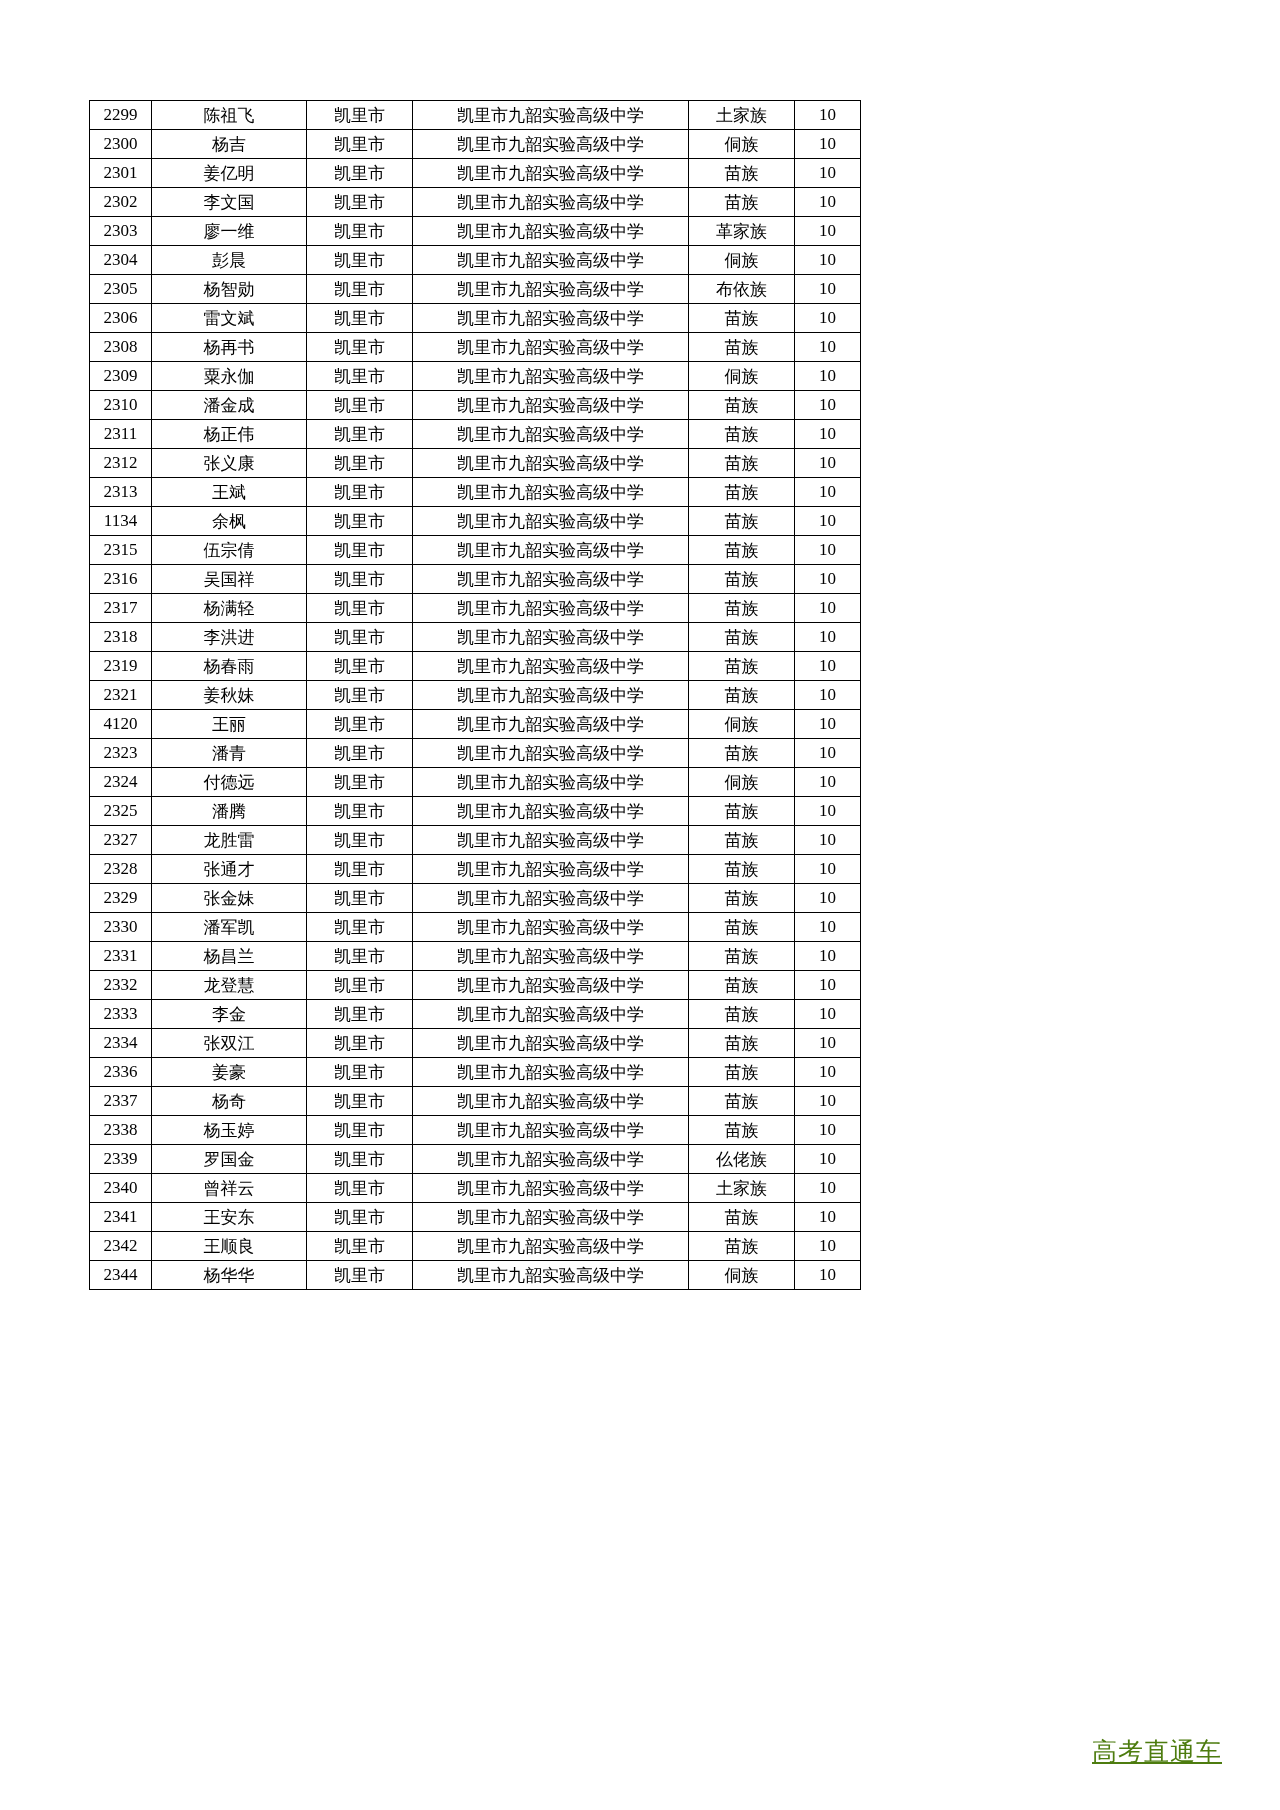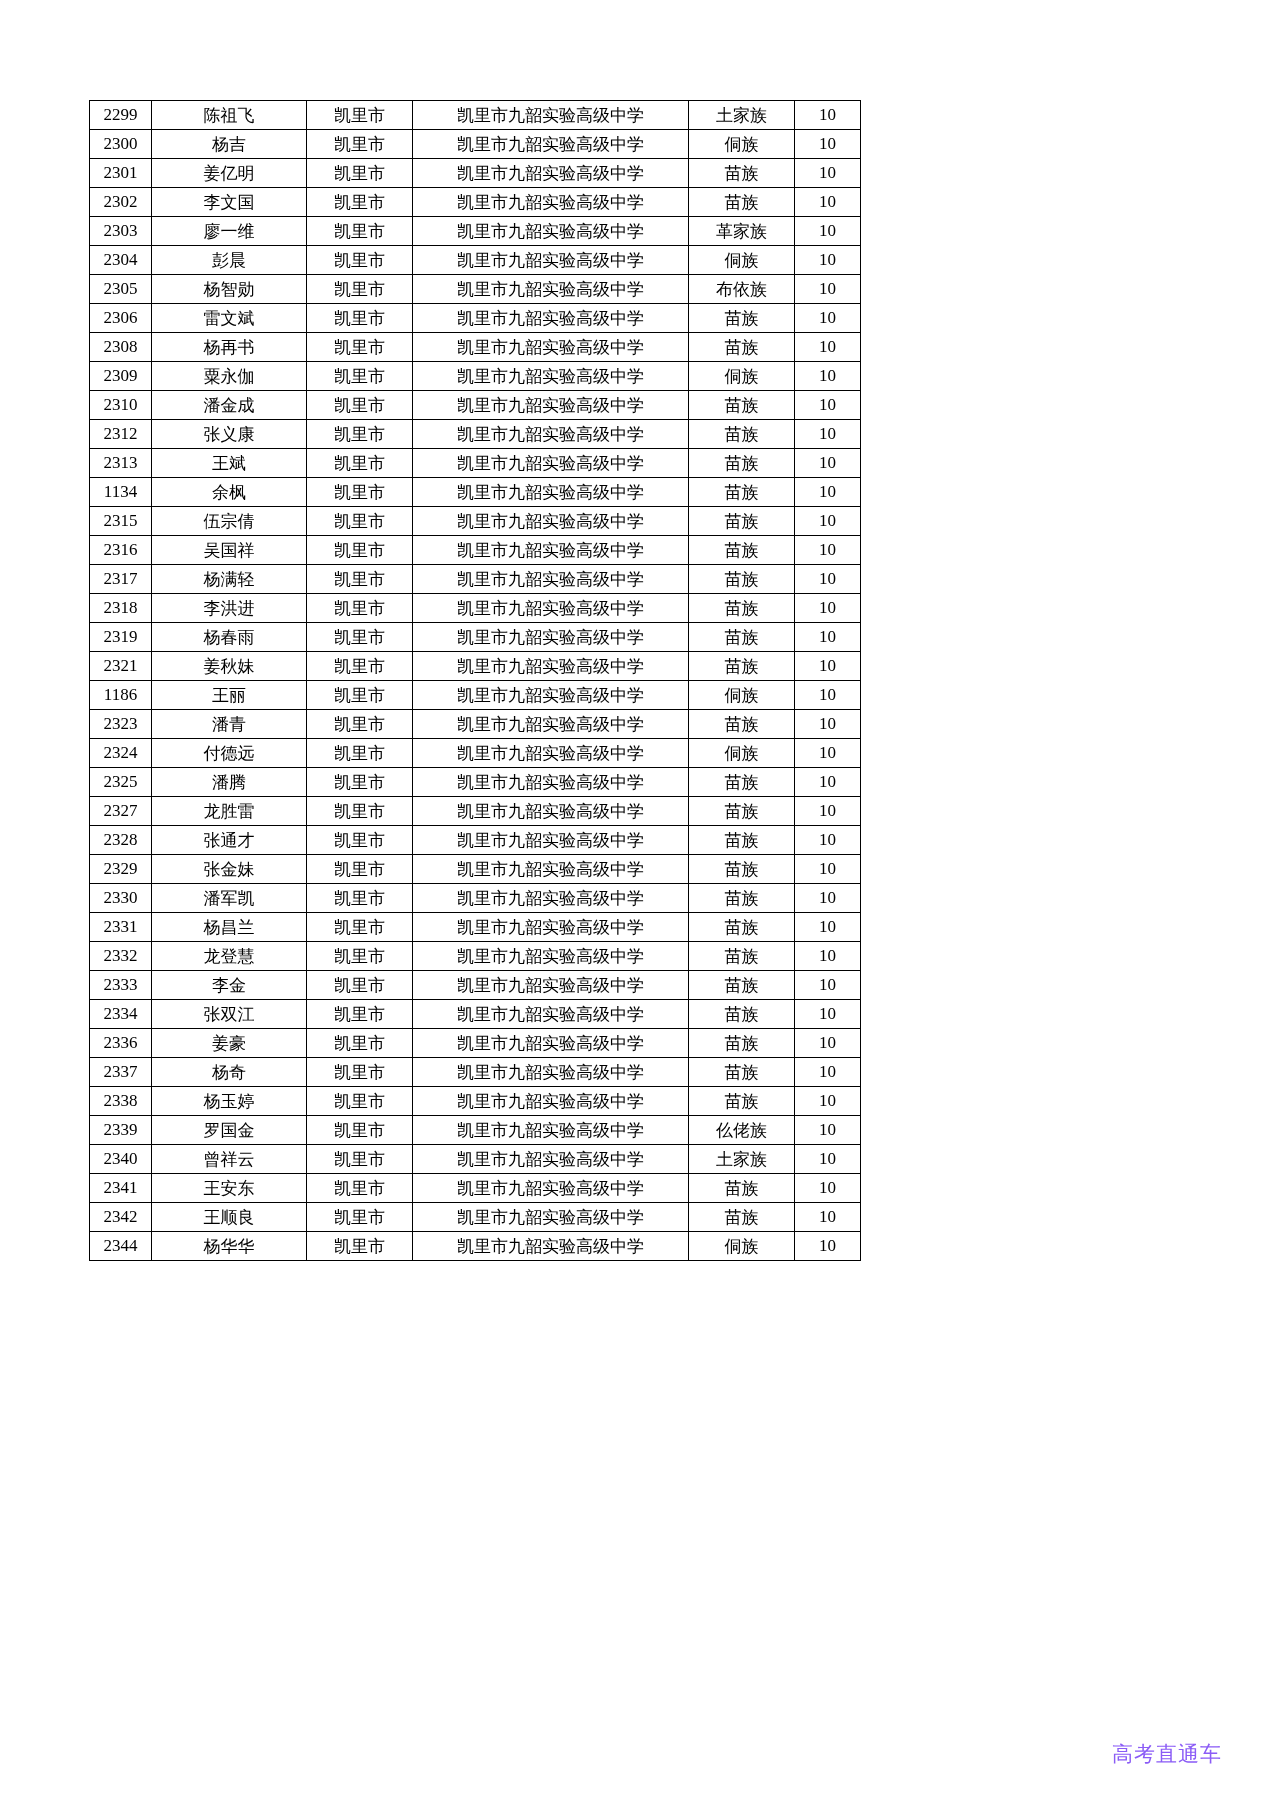--- a/index.html
+++ b/index.html
@@ -37,24 +37,25 @@
   .col-id     { width: 62px;  }
   .col-name   { width: 155px; }
   .col-city   { width: 106px; }
   .col-school { width: 276px; }
   .col-eth    { width: 106px; }
   .col-score  { width: 66px;  }
   .watermark {
     position: absolute;
     right: 58px;
     bottom: 42px;
-    color: #8b5cf6;
-    font-size: 21px;
+    color: #4d7c0f;
+    font-size: 25px;
     font-family: "Liberation Sans", sans-serif;
     letter-spacing: 1px;
+    text-decoration: underline;
   }
 </style>
 </head>
 <body>
 
 <div class="sheet">
   <table class="roster">
     <colgroup>
       <col class="col-id">
       <col class="col-name">
@@ -146,20 +147,28 @@
         </tr>
         <tr>
           <td>2310</td>
           <td>潘金成</td>
           <td>凯里市</td>
           <td>凯里市九韶实验高级中学</td>
           <td>苗族</td>
           <td>10</td>
         </tr>
         <tr>
+          <td>2311</td>
+          <td>杨正伟</td>
+          <td>凯里市</td>
+          <td>凯里市九韶实验高级中学</td>
+          <td>苗族</td>
+          <td>10</td>
+        </tr>
+        <tr>
           <td>2312</td>
           <td>张义康</td>
           <td>凯里市</td>
           <td>凯里市九韶实验高级中学</td>
           <td>苗族</td>
           <td>10</td>
         </tr>
         <tr>
           <td>2313</td>
           <td>王斌</td>
@@ -218,21 +227,21 @@
         </tr>
         <tr>
           <td>2321</td>
           <td>姜秋妹</td>
           <td>凯里市</td>
           <td>凯里市九韶实验高级中学</td>
           <td>苗族</td>
           <td>10</td>
         </tr>
         <tr>
-          <td>1186</td>
+          <td>4120</td>
           <td>王丽</td>
           <td>凯里市</td>
           <td>凯里市九韶实验高级中学</td>
           <td>侗族</td>
           <td>10</td>
         </tr>
         <tr>
           <td>2323</td>
           <td>潘青</td>
           <td>凯里市</td>

